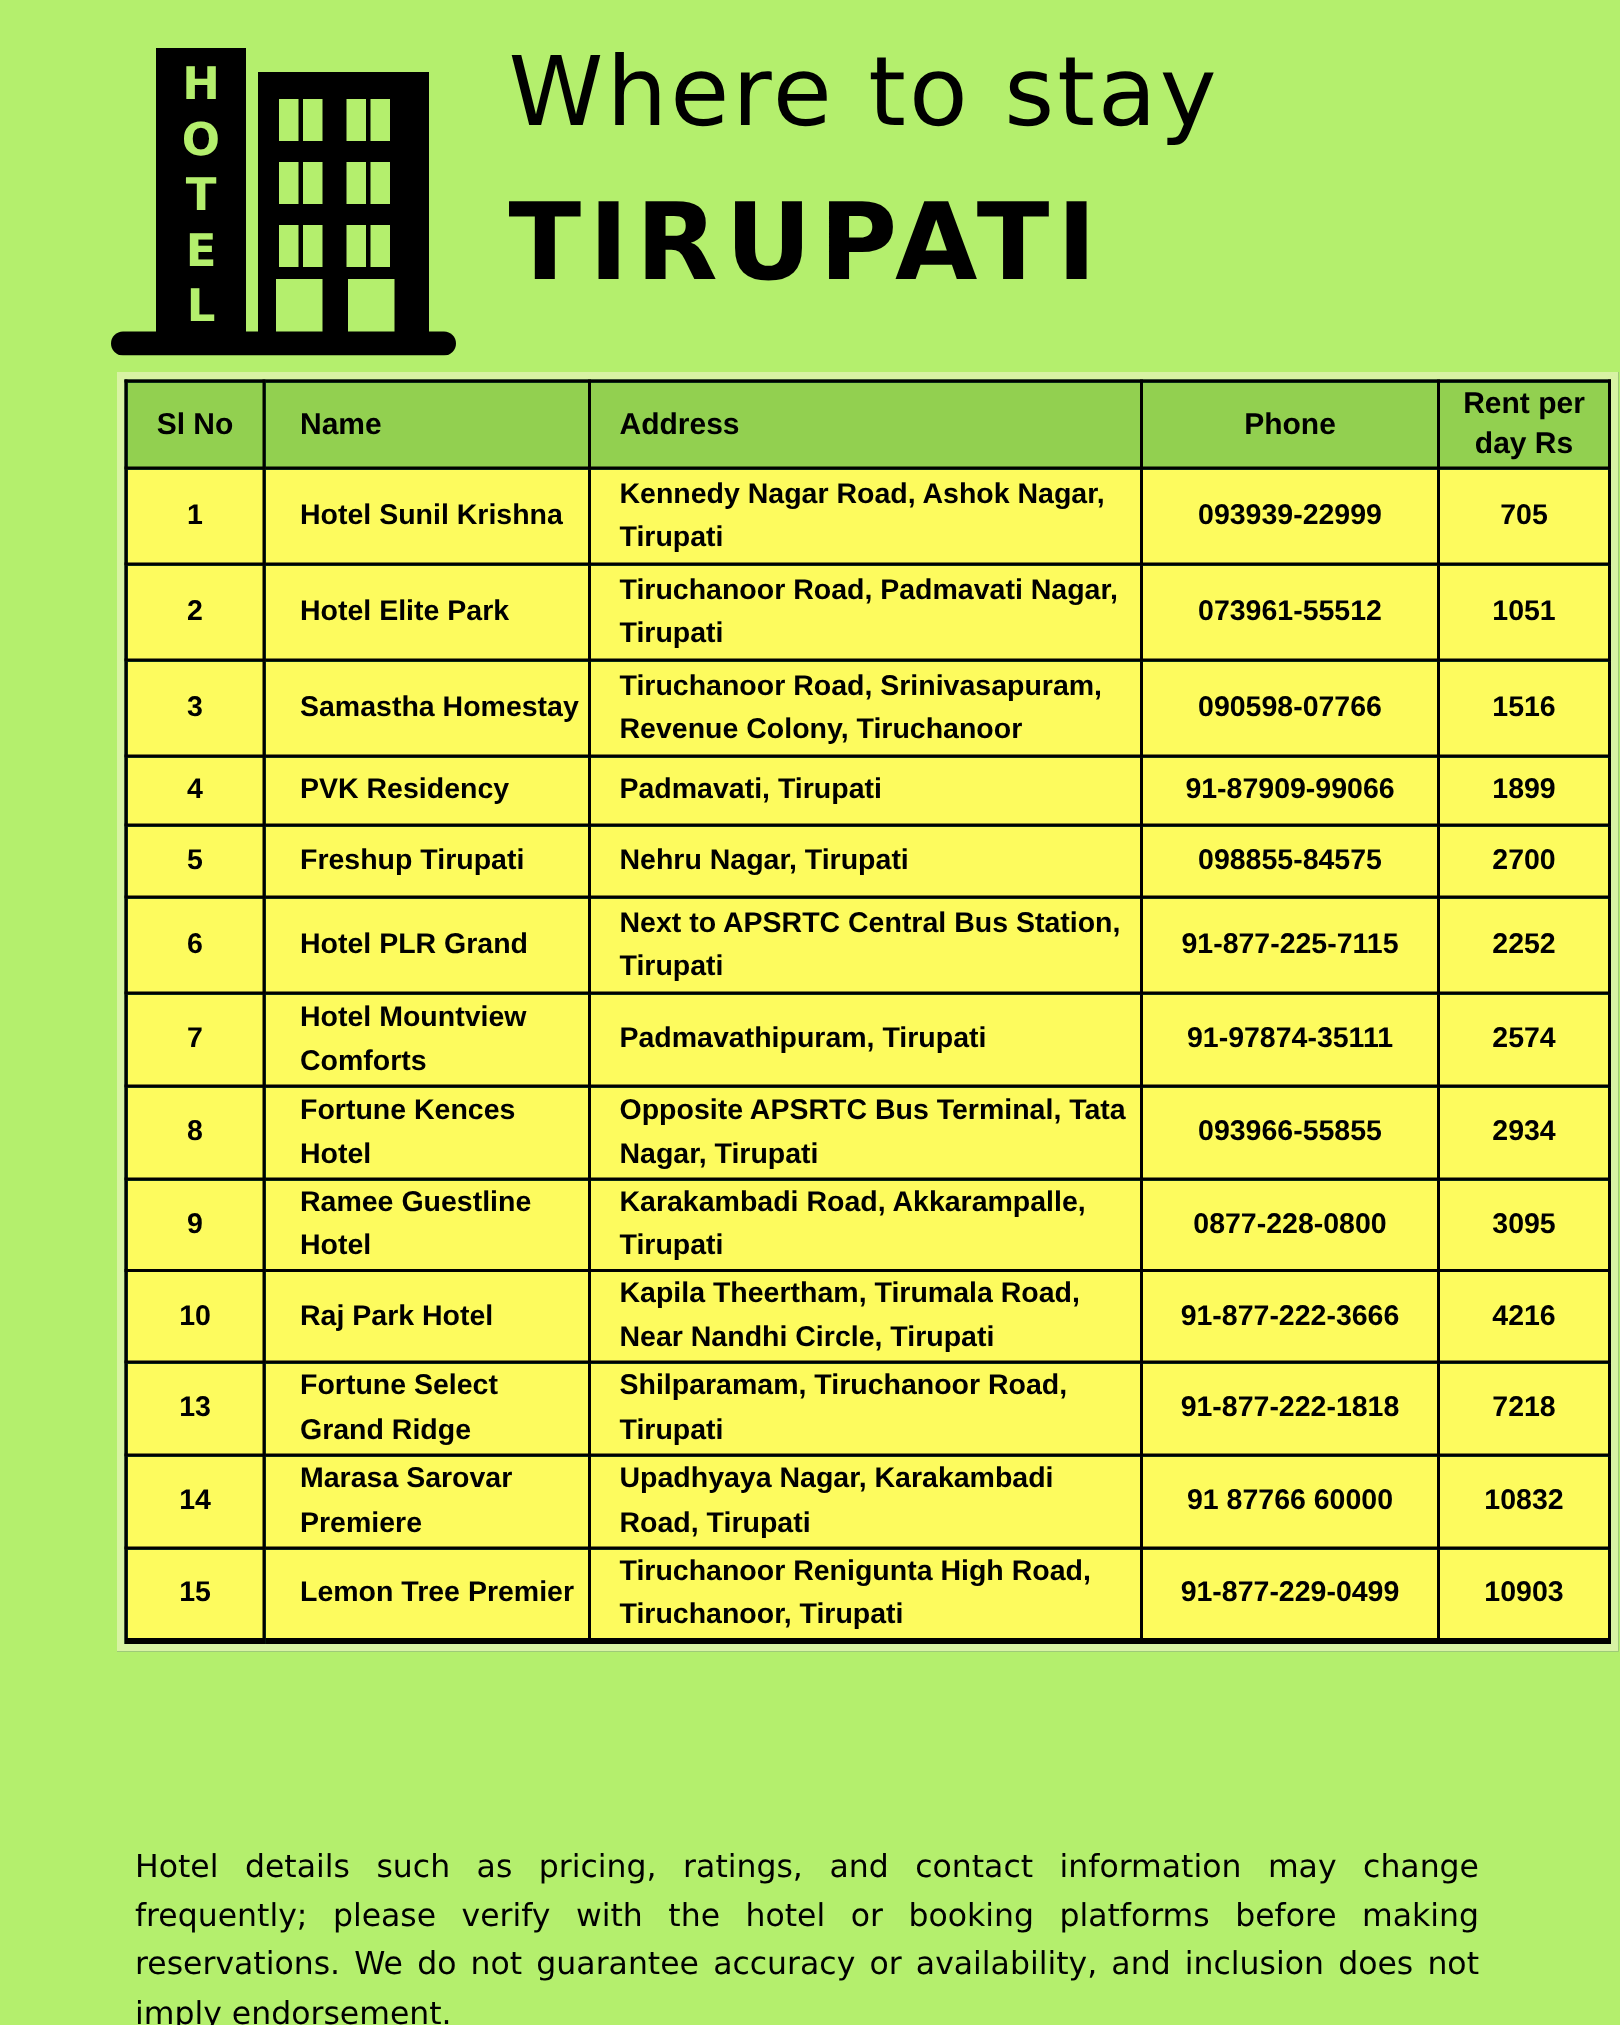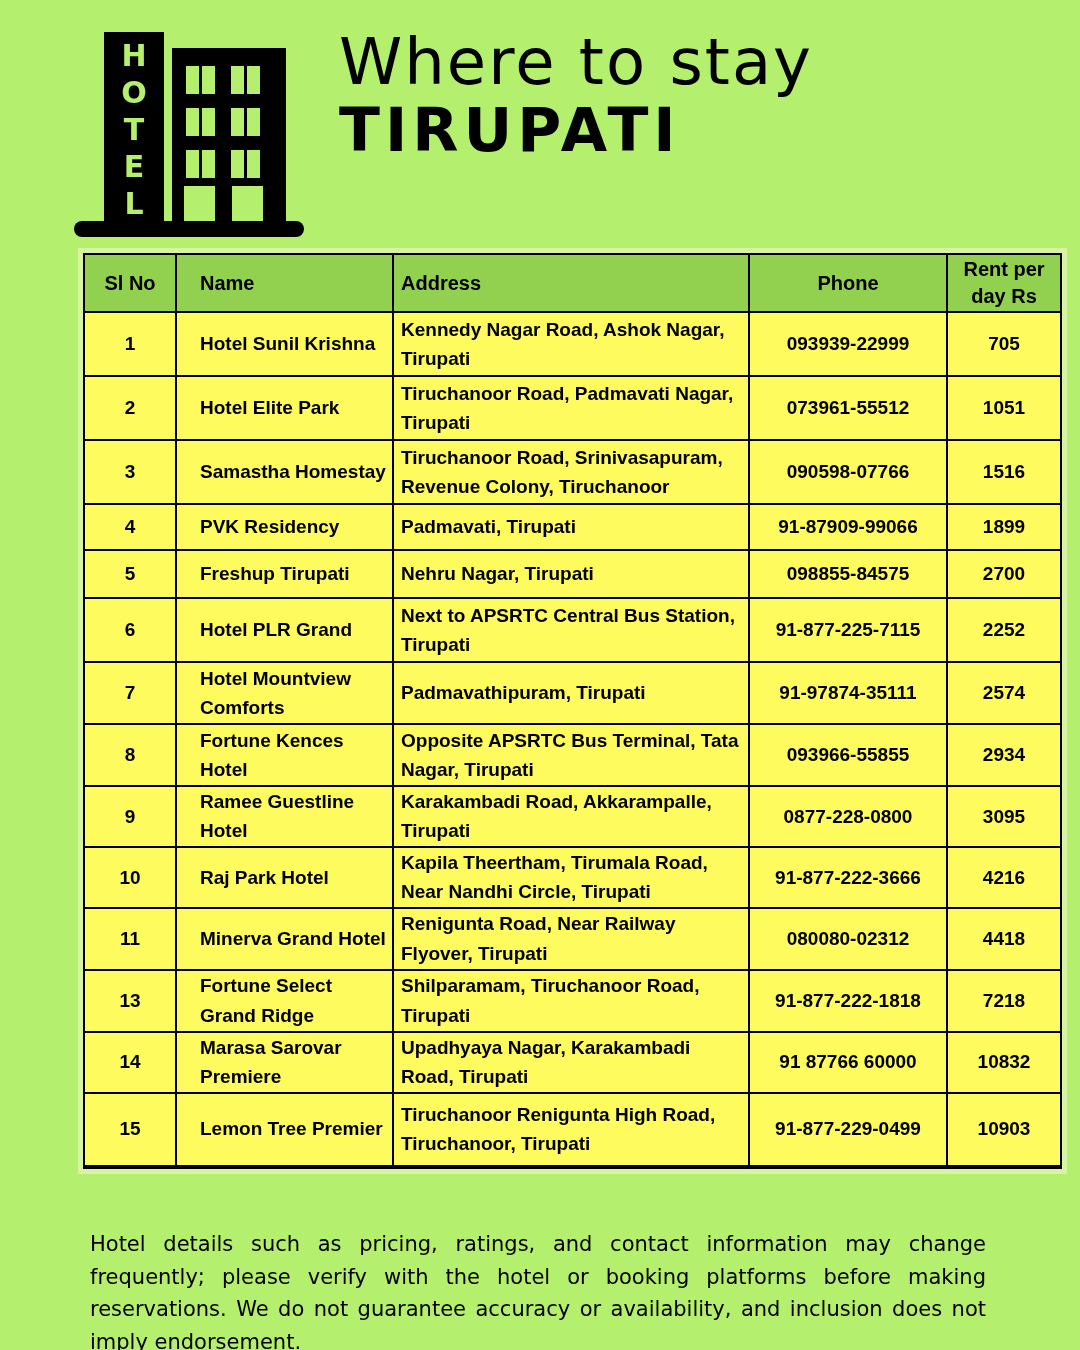--- a/index.html
+++ b/index.html
@@ -25,24 +25,24 @@
     text-align:left;
     font-family:"DejaVu Sans", sans-serif;
   }
   .title1{
     font-size:64px;
     font-weight:500;
     letter-spacing:2px;
     line-height:1.15;
   }
   .title2{
-    font-size:60px;
+    font-size:71px;
     font-weight:bold;
     letter-spacing:5px;
-    margin-top:0;
+    margin-top:26px;
     line-height:1.0;
   }
   
   .table-wrap{
     position:absolute;left:78px;top:248px;
     border:5px solid #d8f3a4;
     background:#14532d;
   }
   table{
     border-collapse:collapse;
@@ -66,21 +66,21 @@
   td{
     background:#fdfb5e;
     font-size:19px;
     font-weight:bold;
     vertical-align:middle;
     line-height:1.55;
     padding:0 4px;
   }
   .col-sl{width:82px;text-align:center;}
   .col-name{width:190px;text-align:left;padding-left:23px;padding-right:2px;}
-  .col-address{width:345px;text-align:left;padding-left:7px;padding-right:2px;}
+  .col-address{width:345px;text-align:left;padding-left:19px;padding-right:2px;}
   .col-phone{width:188px;text-align:center;}
   .col-rent{width:104px;text-align:center;}
   tbody tr:nth-child(1){height:64px;}
   tbody tr:nth-child(2){height:64px;}
   tbody tr:nth-child(3){height:64px;}
   tbody tr:nth-child(4){height:46px;}
   tbody tr:nth-child(5){height:48px;}
   tbody tr:nth-child(6){height:64px;}
   tbody tr:nth-child(7){height:62px;}
   tbody tr:nth-child(8){height:62px;}
@@ -221,27 +221,20 @@
             <td class="col-rent">3095</td>
           </tr>
           <tr>
             <td class="col-sl">10</td>
             <td class="col-name">Raj Park Hotel</td>
             <td class="col-address">Kapila Theertham, Tirumala Road, Near Nandhi Circle, Tirupati</td>
             <td class="col-phone">91-877-222-3666</td>
             <td class="col-rent">4216</td>
           </tr>
           <tr>
-            <td class="col-sl">11</td>
-            <td class="col-name">Minerva Grand Hotel</td>
-            <td class="col-address">Renigunta Road, Near Railway Flyover, Tirupati</td>
-            <td class="col-phone">080080-02312</td>
-            <td class="col-rent">4418</td>
-          </tr>
-          <tr>
             <td class="col-sl">13</td>
             <td class="col-name">Fortune Select Grand Ridge</td>
             <td class="col-address">Shilparamam, Tiruchanoor Road, Tirupati</td>
             <td class="col-phone">91-877-222-1818</td>
             <td class="col-rent">7218</td>
           </tr>
           <tr>
             <td class="col-sl">14</td>
             <td class="col-name">Marasa Sarovar Premiere</td>
             <td class="col-address">Upadhyaya Nagar, Karakambadi Road, Tirupati</td>

